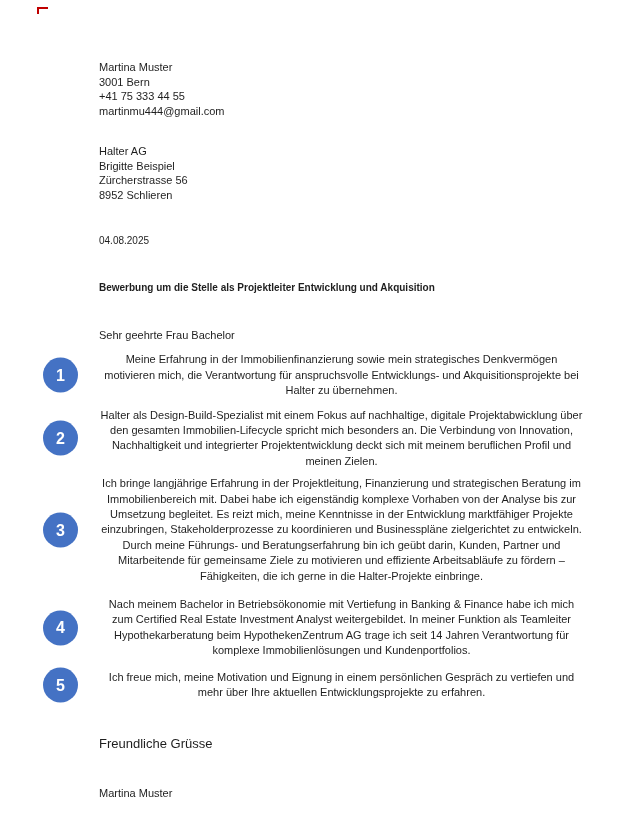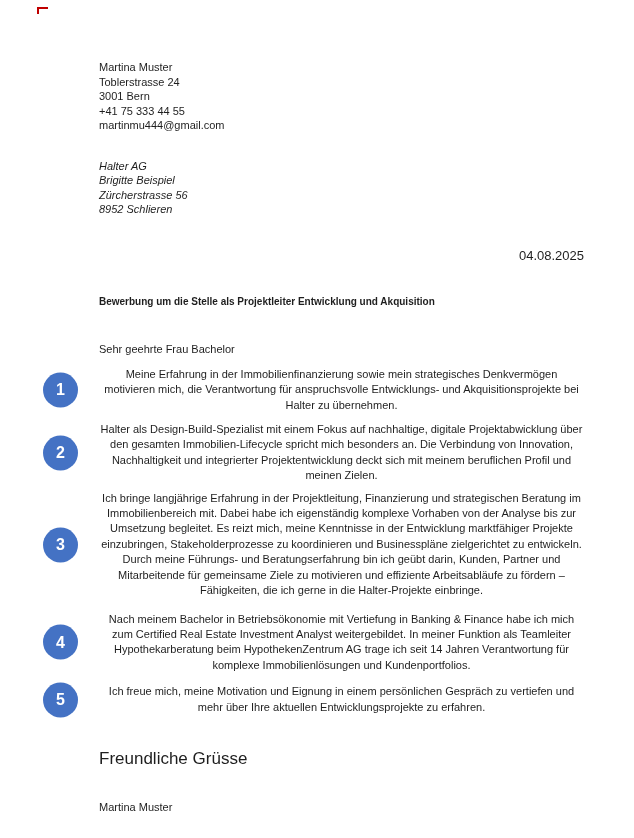--- a/index.html
+++ b/index.html
@@ -34,26 +34,25 @@
     width: 485px;
   }
   .address-block {
     font-size: 11px;
   }
   .address-line {
     line-height: 14.5px;
     white-space: nowrap;
   }
   .sender-block   { margin-top: 60px; }
-  .recipient-block{ margin-top: 26px; font-style: italic; }
+  .recipient-block{ margin-top: 26px; }
   .date-line {
     margin-top: 32px;
-    font-size: 13px;
+    font-size: 10px;
     line-height: 14.5px;
-    text-align: right;
   }
   .subject-line {
     margin-top: 31px;
     font-size: 10px;
     font-weight: bold;
     line-height: 15.4px;
   }
   .salutation {
     margin-top: 33px;
     font-size: 11px;
@@ -83,41 +82,40 @@
     background: #4472C4;
     color: #ffffff;
     font-size: 16px;
     font-weight: bold;
     display: flex;
     align-items: center;
     justify-content: center;
   }
   .closing {
     margin-top: 36px;
-    font-size: 17px;
+    font-size: 13px;
     line-height: 15.4px;
   }
   .signature {
     margin-top: 34px;
     font-size: 11px;
     line-height: 15.4px;
   }
 </style>
 </head>
 <body>
 
 <div class="page">
 
   <div class="corner-mark"></div>
 
   <div class="content">
 
     <div class="address-block sender-block">
       <div class="address-line">Martina Muster</div>
-      <div class="address-line">Toblerstrasse 24</div>
       <div class="address-line">3001 Bern</div>
       <div class="address-line">+41 75 333 44 55</div>
       <div class="address-line">martinmu444@gmail.com</div>
     </div>
 
     <div class="address-block recipient-block">
       <div class="address-line">Halter AG</div>
       <div class="address-line">Brigitte Beispiel</div>
       <div class="address-line">Zürcherstrasse 56</div>
       <div class="address-line">8952 Schlieren</div>

